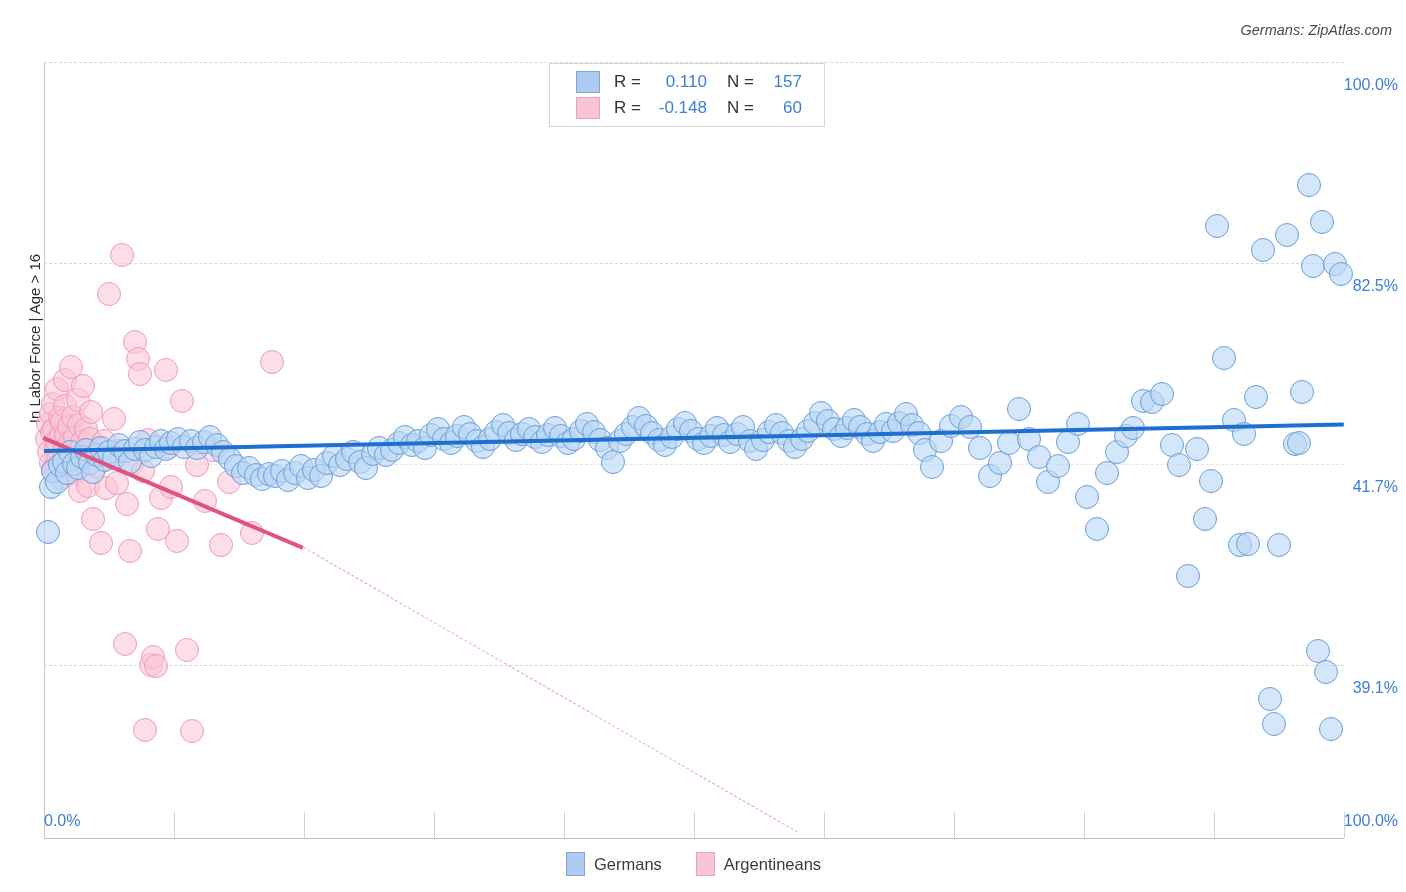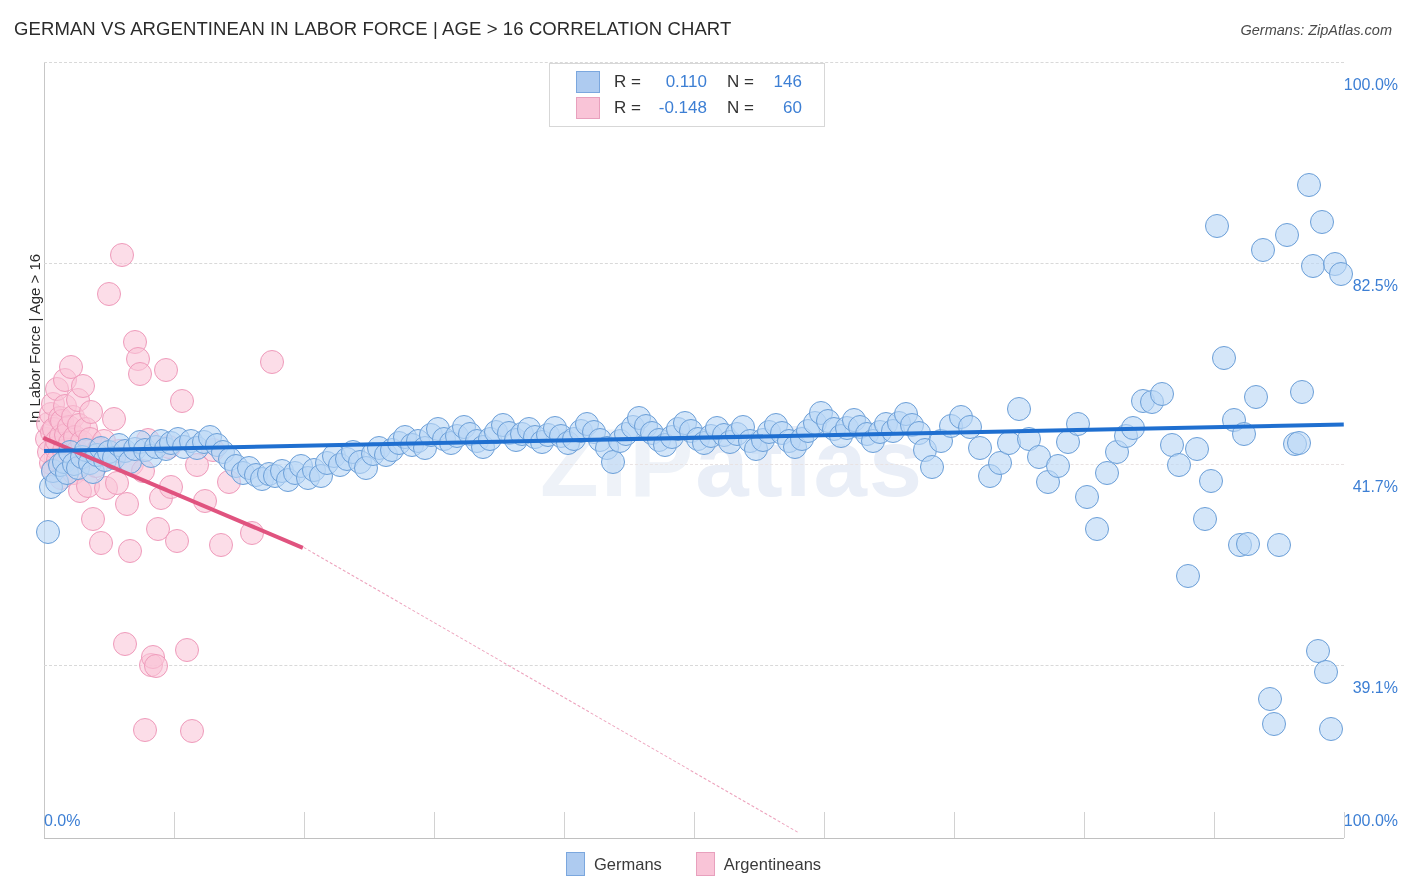--- a/index.html
+++ b/index.html
@@ -83,26 +83,24 @@
   .bl-item{display:flex;align-items:center;margin-right:34px;}
   .bl-sw{width:17px;height:22px;border:1px solid #7ba7de;background:#aecbf0;}
   .bl-sw.pink{border-color:#e8a0bd;background:#f9c4d7;}
   .bl-tx{margin-left:9px;font-size:16.5px;color:#3a3a3a;white-space:nowrap;}
 </style>
 </head>
 <body>
 
 <div id="chart-root">
 
-  <div class="title">GERMAN VS ARGENTINEAN IN LABOR FORCE | AGE &gt; 16 CORRELATION CHART</div>
   <div class="source">Germans: ZipAtlas.com</div>
 
   <div class="ylabel">In Labor Force | Age &gt; 16</div>
 
-  <div class="watermark"><span class="wm1">ZIP</span><span class="wm2">atlas</span></div>
 
   <div class="axis-left"></div>
   <div class="axis-bottom"></div>
 
   <div class="plot" id="plot">
       <div class="gridline" style="top: 602.778px;"></div>
       <div class="gridline lite" style="top: 401.852px;"></div>
       <div class="gridline" style="top: 200.926px;"></div>
       <div class="gridline" style="top: 0px;"></div>
       <div class="pt pink" style="left: -9.4px; top: 364.593px; width: 24px; height: 24px;"></div>
@@ -411,21 +409,21 @@
 
   <div class="xtick-label" style="left:44px;">0.0%</div>
   <div class="xtick-label" style="right:8px;">100.0%</div>
 
   <div class="statbox">
     <div class="statrow r1">
       <div class="swatch"></div>
       <div class="st-lbl">R =</div>
       <div class="st-val">0.110</div>
       <div class="st-n">N =</div>
-      <div class="st-nval">146</div>
+      <div class="st-nval">157</div>
     </div>
     <div class="statrow r2">
       <div class="swatch pink"></div>
       <div class="st-lbl">R =</div>
       <div class="st-val">-0.148</div>
       <div class="st-n">N =</div>
       <div class="st-nval">60</div>
     </div>
   </div>
 

